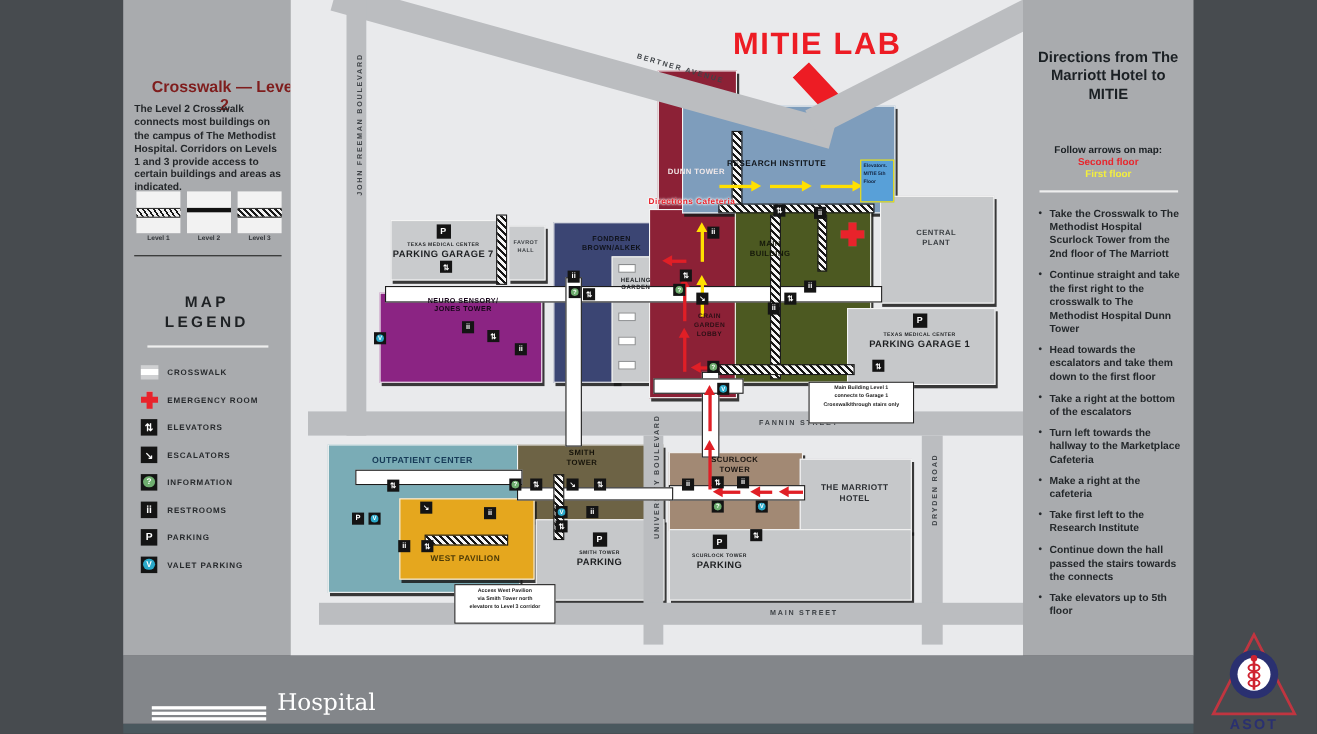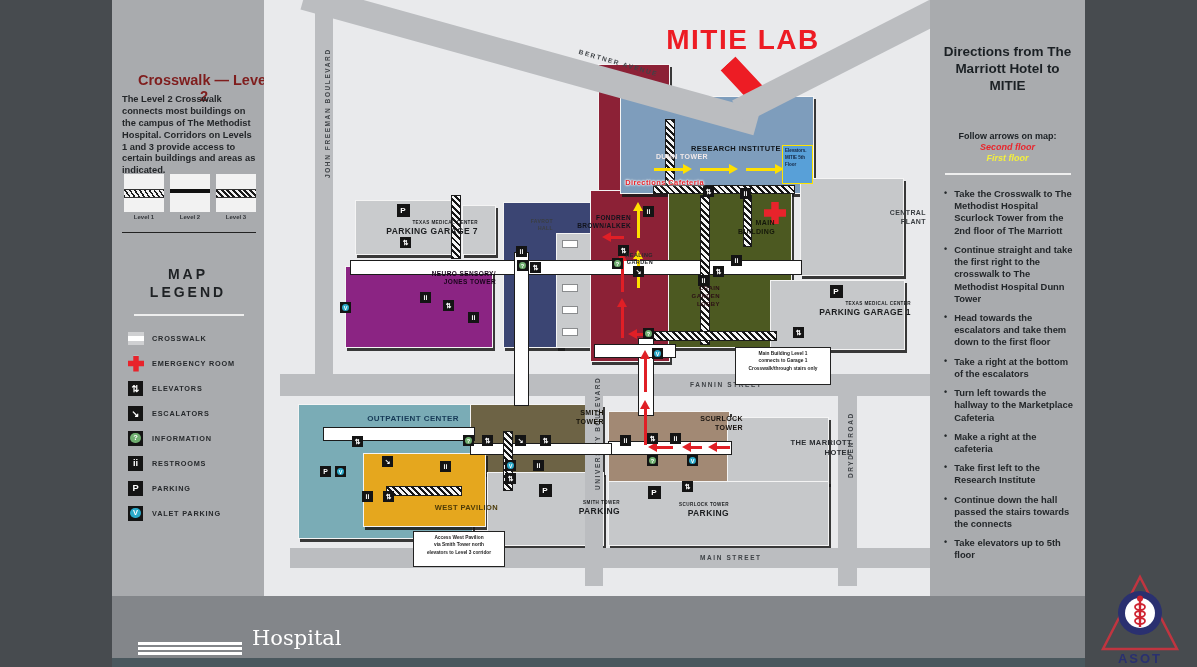--- a/index.html
+++ b/index.html
@@ -31,33 +31,33 @@
   .leg-crosswalk{background:linear-gradient(180deg,#cfd0d2 0 30%,#fff 30% 70%,#cfd0d2 70%);width:16px;height:13px;}
   
   .bld{position:absolute;border:1px solid #f4f4f4;box-shadow:2px 3px 0 rgba(25,25,25,.85);}
   .street{position:absolute;background:#bbbdc0;}
   .slabel{position:absolute;font-weight:700;font-size:6.5px;letter-spacing:1.6px;color:#3f4347;white-space:nowrap;}
   .corr{position:absolute;background:#fff;border:1px solid #1b1b1b;}
   .hatch{position:absolute;background:repeating-linear-gradient(45deg,#161616 0 2px,#f5f5f5 2px 4.5px);outline:1px solid #1b1b1b;}
   .icon{position:absolute;background:#141414;color:#fff;display:flex;align-items:center;justify-content:center;font-weight:800;}
   .circ{border-radius:50%;display:flex;align-items:center;justify-content:center;color:#fff;font-weight:800;}
   .blabel{position:absolute;width:150px;margin-left:-75px;text-align:center;font-weight:800;}
-  .blabel div{line-height:1.3;letter-spacing:.4px;white-space:nowrap;text-align:right;}
+  .blabel div{line-height:1.3;letter-spacing:.4px;white-space:nowrap;}
   .note{position:absolute;background:#fff;border:1px solid #222;font-size:4.8px;font-weight:700;text-align:center;line-height:1.55;color:#222;padding:2px 1px;}
   .cross{position:absolute;clip-path:polygon(33% 0,67% 0,67% 33%,100% 33%,100% 67%,67% 67%,67% 100%,33% 100%,33% 67%,0 67%,0 33%,33% 33%);background:#e8232b;filter:drop-shadow(0 0 1px #fff);}
   #mitie-title{position:absolute;left:369px;top:24px;width:220px;text-align:center;font-size:28px;font-weight:800;letter-spacing:1.5px;color:#ed1c24;}
   #mitie-arrow{position:absolute;left:448px;top:72px;width:100px;height:56px;background:#ed1c24;
       clip-path:polygon(0 32%,56% 32%,56% 8%,100% 50%,56% 92%,56% 68%,0 68%);
       transform:rotate(47deg);filter:drop-shadow(0 0 1px #5a5a20);}
   #mitie-box{position:absolute;left:518px;top:145px;width:27px;height:36px;background:#58a0d8;border:1.5px solid #ffe400;
       font-size:4.5px;font-weight:700;color:#13233f;line-height:1.6;padding:1px 0 0 2px;}
   
   .rp-title{position:absolute;left:12px;top:44px;width:131px;text-align:center;font-size:13.5px;font-weight:600;color:#1b2024;line-height:1.25;}
   .rp-follow{position:absolute;left:0;top:131px;width:155px;text-align:center;font-size:9px;font-weight:800;color:#1b2024;}
-  .rp-floor{position:absolute;left:0;width:155px;text-align:center;font-size:9px;font-weight:800;font-style:italic;}
+  .rp-floor{position:absolute;left:0;width:155px;text-align:center;font-size:9px;font-weight:800;}
   .rp-div{position:absolute;left:15px;top:173px;width:126px;border-top:2px solid #eee;}
   #steps{position:absolute;left:14px;top:188px;width:132px;}
   .step{display:flex;gap:7px;margin-bottom:7px;font-size:9.4px;font-weight:600;color:#23272a;line-height:1.3;}
   .step .b{font-size:9px;}
   
   .brand{position:absolute;left:138px;top:598px;color:#fff;font-family:"DejaVu Serif","Liberation Serif",serif;
          font-style:italic;font-weight:700;font-size:31px;}
   .brand-lines div{position:absolute;left:138px;width:104px;height:2.5px;background:#fff;}
   .hosp{position:absolute;left:252px;color:#fff;font-family:"DejaVu Serif","Liberation Serif",serif;font-size:21px;}
   .tagline{position:absolute;left:815px;top:628px;width:270px;color:#fff;font-family:"DejaVu Serif","Liberation Serif",serif;

